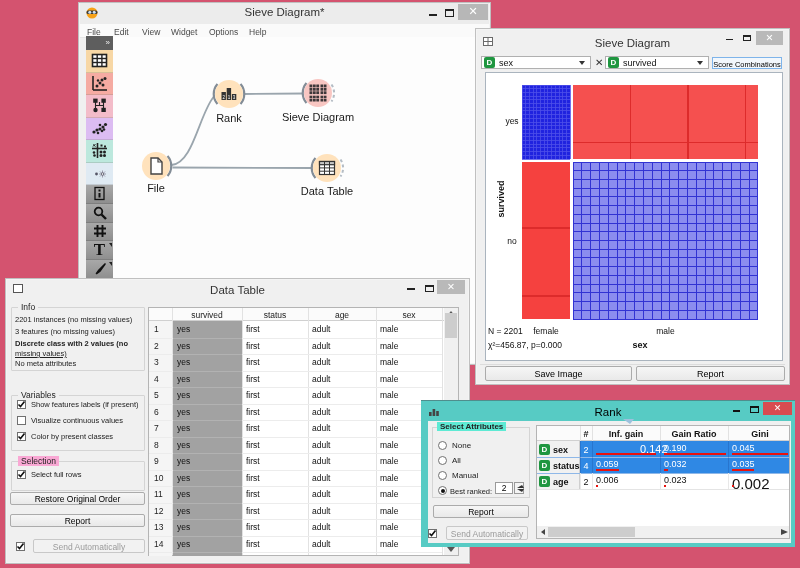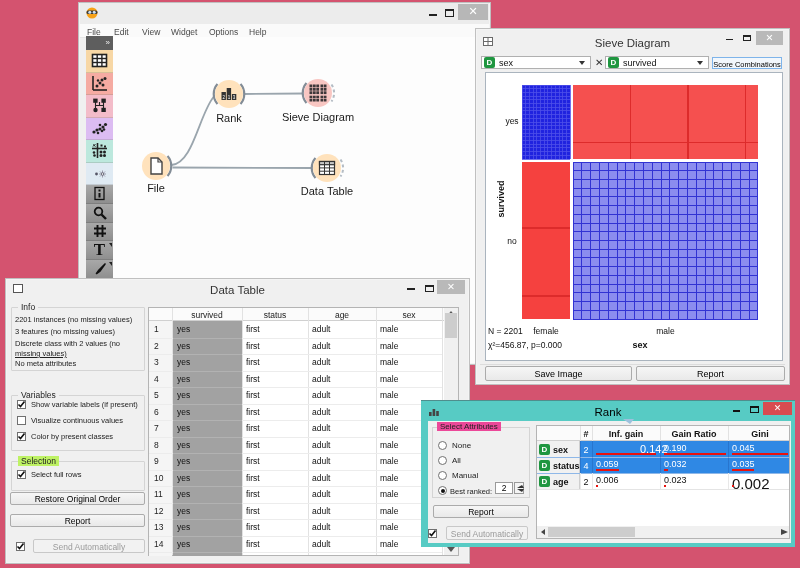--- a/index.html
+++ b/index.html
@@ -11,20 +11,21 @@
 .btnwin { position:absolute; font-size:11px; color:#000; background:linear-gradient(#f6f6f6,#e9e9e9); border:1px solid #ababab; border-radius:2px; text-align:center; }
 .tbb { left:0; width:27px; height:22.5px; border-bottom:1px solid rgba(120,120,120,.25); display:flex; align-items:center; justify-content:center; }
 .tbg { left:0; width:27px; height:18.8px; background:linear-gradient(#a8a8a8,#8f8f8f); border-bottom:1px solid #7e7e7e; display:flex; align-items:center; justify-content:center; }
 </style>
 </head>
 <body>
 
 <div class="win" id="mainwin" style="left:78px;top:2px;width:413px;height:363px;border:1px solid #c0c0c0;box-shadow:0 0 0 1px #f4f4f4 inset;">
 
   <div class="abs" style="left:1px;top:0;right:1px;height:21px;background:#ececec;"></div>
+  <div class="abs titletext" style="left:0;right:0;top:3px;">Sieve Diagram*</div>
 
   <svg class="abs" style="left:7px;top:4px;" width="12" height="12" viewBox="0 0 12 12">
     <circle cx="6" cy="6" r="5.5" fill="#f6a118"></circle>
     <rect x="0.5" y="3.6" width="11" height="3.4" rx="1.6" fill="#3a3a3a"></rect>
     <circle cx="3.8" cy="5.3" r="1.5" fill="#cfe0ee"></circle>
     <circle cx="8.2" cy="5.3" r="1.5" fill="#cfe0ee"></circle>
   </svg>
 
   <div class="abs" style="left:350px;top:11px;width:8px;height:2px;background:#222;"></div>
   <div class="abs" style="left:366px;top:5.5px;width:9px;height:8px;border:1px solid #222;border-top:2px solid #222;"></div>
@@ -370,41 +371,41 @@
   <div class="abs" style="left:7px;top:5px;width:10px;height:9px;border:1px solid #555;background:#fff;"></div>
   <div class="abs" style="left:401px;top:9px;width:8px;height:2px;background:#222;"></div>
   <div class="abs" style="left:419px;top:5.5px;width:9px;height:7px;border:1px solid #222;border-top:2px solid #222;"></div>
   <div class="abs" style="left:431px;top:1px;width:28px;height:13.5px;background:#b9b9b9;"></div>
   <div class="abs" style="left:431px;top:2px;width:28px;height:11px;color:#fff;font-size:9.5px;text-align:center;">✕</div>
 
   <div class="abs" style="left:5px;top:28px;width:134px;height:64px;border:1px solid #d4d4d4;border-radius:1px;"></div>
   <div class="abs" style="left:12px;top:23px;background:#f0f0f0;padding:0 3px;font-size:8.5px;color:#222;">Info</div>
   <div class="abs" style="left:9px;top:36px;font-size:7.5px;color:#222;white-space:nowrap;">2201 instances (no missing values)</div>
   <div class="abs" style="left:9px;top:48px;font-size:7.5px;color:#222;white-space:nowrap;">3 features (no missing values)</div>
-  <div class="abs" style="left:9px;top:60px;font-size:7.5px;color:#222;white-space:nowrap;">Discrete class with 2 values (no</div>
+  <div class="abs" style="left:9px;top:60px;font-size:7.5px;color:#222;white-space:nowrap;font-weight:bold;">Discrete class with 2 values (no</div>
   <div class="abs" style="left:9px;top:70px;font-size:7.5px;color:#222;white-space:nowrap;text-decoration:underline;">missing values)</div>
   <div class="abs" style="left:9px;top:80px;font-size:7.5px;color:#222;white-space:nowrap;">No meta attributes</div>
   <div class="abs" style="left:5px;top:116px;width:134px;height:56px;border:1px solid #d4d4d4;border-radius:1px;"></div>
   <div class="abs" style="left:12px;top:111px;background:#f0f0f0;padding:0 3px;font-size:8.5px;color:#222;">Variables</div>
   <div class="abs" style="left:11px;top:121px;width:9px;height:9px;background:#fff;border:1px solid #707070;">
       <svg style="display:block;margin:-1px 0 0 -1px;" width="9" height="9" viewBox="0 0 9 9">
         <path d="M1.5 4.5 L3.5 6.5 L7.5 1.5" stroke="#111" stroke-width="1.6" fill="none"></path>
       </svg>
     </div>
-  <div class="abs" style="left:25px;top:121px;font-size:7.5px;color:#222;white-space:nowrap;">Show variable labels (if present)</div>
+  <div class="abs" style="left:25px;top:121px;font-size:7.5px;color:#222;white-space:nowrap;">Show features labels (if present)</div>
   <div class="abs" style="left:11px;top:137px;width:9px;height:9px;background:#fff;border:1px solid #707070;"></div>
   <div class="abs" style="left:25px;top:137px;font-size:7.5px;color:#222;white-space:nowrap;">Visualize continuous values</div>
   <div class="abs" style="left:11px;top:153px;width:9px;height:9px;background:#fff;border:1px solid #707070;">
       <svg style="display:block;margin:-1px 0 0 -1px;" width="9" height="9" viewBox="0 0 9 9">
         <path d="M1.5 4.5 L3.5 6.5 L7.5 1.5" stroke="#111" stroke-width="1.6" fill="none"></path>
       </svg>
     </div>
   <div class="abs" style="left:25px;top:153px;font-size:7.5px;color:#222;white-space:nowrap;">Color by present classes</div>
   <div class="abs" style="left:5px;top:182px;width:134px;height:30px;border:1px solid #d4d4d4;border-radius:1px;"></div>
-  <div class="abs" style="left:12px;top:177px;background:#bef264;padding:0 3px;font-size:8.5px;color:#222;">Selection</div>
+  <div class="abs" style="left:12px;top:177px;background:#f9a8d4;padding:0 3px;font-size:8.5px;color:#222;">Selection</div>
   <div class="abs" style="left:11px;top:191px;width:9px;height:9px;background:#fff;border:1px solid #707070;">
       <svg style="display:block;margin:-1px 0 0 -1px;" width="9" height="9" viewBox="0 0 9 9">
         <path d="M1.5 4.5 L3.5 6.5 L7.5 1.5" stroke="#111" stroke-width="1.6" fill="none"></path>
       </svg>
     </div>
   <div class="abs" style="left:25px;top:191px;font-size:7.5px;color:#222;">Select full rows</div>
   <div class="btnwin" style="left:4px;top:213px;width:135px;height:13px;font-size:8.5px;padding-top:1px;">Restore Original Order</div>
   <div class="btnwin" style="left:4px;top:235px;width:135px;height:13px;font-size:8.5px;padding-top:1px;">Report</div>
   <div class="abs" style="left:10px;top:263px;width:9px;height:9px;background:#fff;border:1px solid #707070;">
       <svg style="display:block;margin:-1px 0 0 -1px;" width="9" height="9" viewBox="0 0 9 9">
@@ -538,21 +539,21 @@
     <rect x="7.2" y="3" width="2.6" height="5" fill="#444"></rect>
   </svg>
   <div class="abs" style="left:312px;top:8.5px;width:7px;height:2px;background:#111;"></div>
   <div class="abs" style="left:329px;top:5px;width:9px;height:7px;border:1px solid #111;border-top:2px solid #111;"></div>
   <div class="abs" style="left:342px;top:1px;width:29px;height:12.5px;background:#d84b50;"></div>
   <div class="abs" style="left:342px;top:2px;width:29px;height:11px;color:#fff;font-size:9px;text-align:center;">✕</div>
 
   <div class="abs" style="left:7px;top:20px;right:4px;bottom:4px;background:#f0f0f0;"></div>
 
   <div class="abs" style="left:11px;top:26px;width:98px;height:71px;border:1px solid #d4d4d4;"></div>
-  <div class="abs" style="left:16px;top:21px;background:#ec4899;padding:0 3px;font-size:8px;color:#222;">Select Attributes</div>
+  <div class="abs" style="left:16px;top:21px;background:#5eead4;padding:0 3px;font-size:8px;color:#222;font-weight:bold;">Select Attributes</div>
   <div class="abs" style="left:17px;top:40px;width:9px;height:9px;border:1px solid #707070;border-radius:50%;background:#fff;"></div>
   <div class="abs" style="left:31px;top:40px;font-size:8px;color:#222;white-space:nowrap;">None</div>
   <div class="abs" style="left:17px;top:55px;width:9px;height:9px;border:1px solid #707070;border-radius:50%;background:#fff;"></div>
   <div class="abs" style="left:31px;top:55px;font-size:8px;color:#222;white-space:nowrap;">All</div>
   <div class="abs" style="left:17px;top:70px;width:9px;height:9px;border:1px solid #707070;border-radius:50%;background:#fff;"></div>
   <div class="abs" style="left:31px;top:70px;font-size:8px;color:#222;white-space:nowrap;">Manual</div>
   <div class="abs" style="left:17px;top:85px;width:9px;height:9px;border:1px solid #707070;border-radius:50%;background:#fff;">
       <div style="position:absolute;left:2px;top:2px;width:4px;height:4px;border-radius:50%;background:#111;"></div>
     </div>
   <div class="abs" style="left:29px;top:86px;font-size:7.5px;color:#222;white-space:nowrap;">Best ranked:</div>

